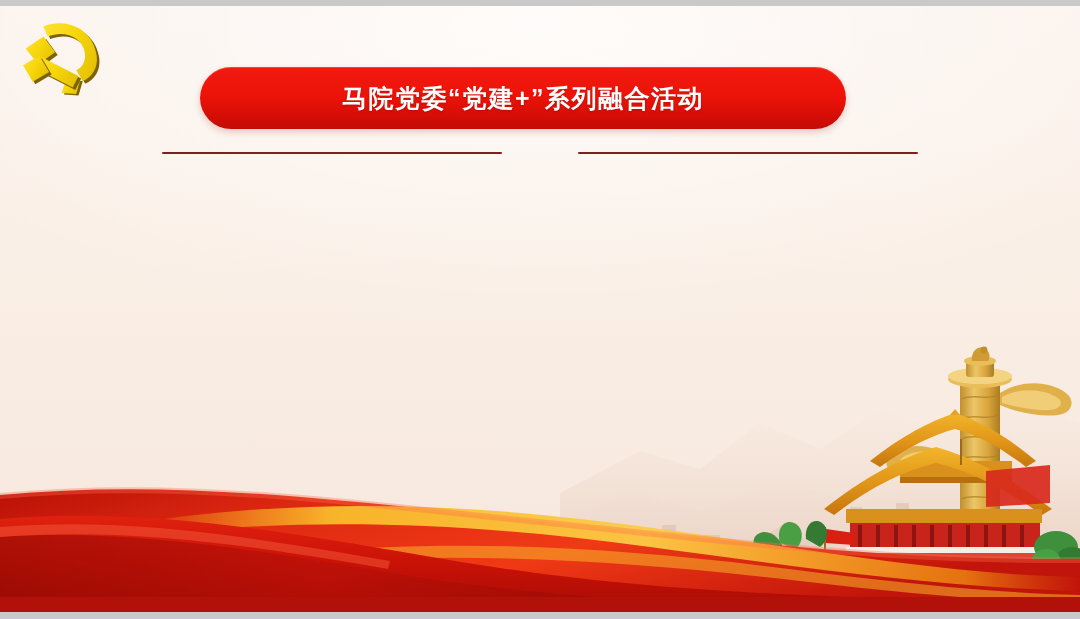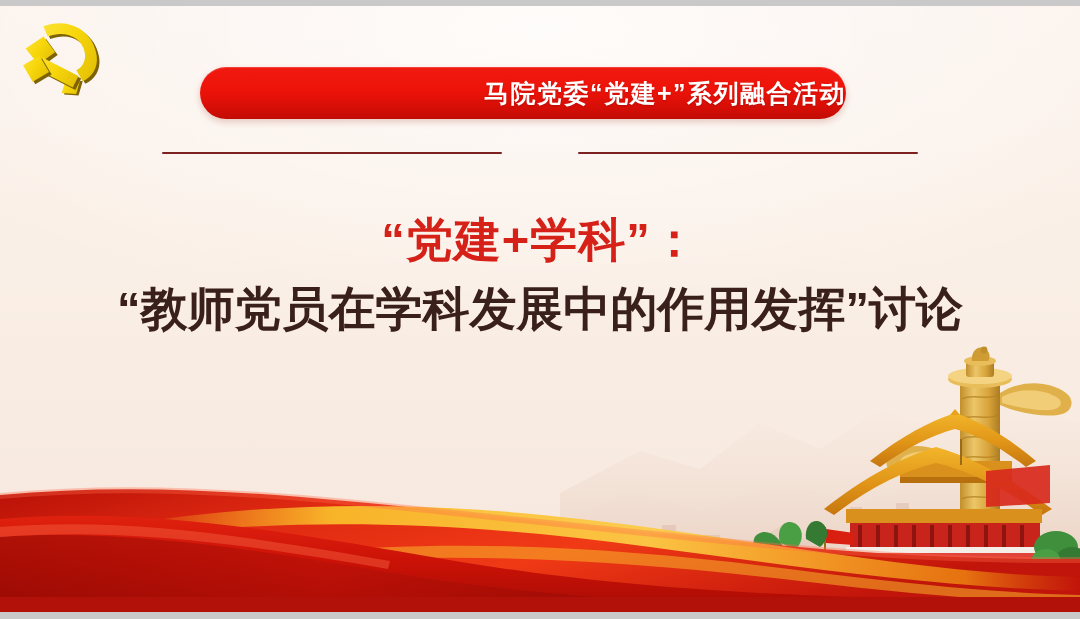--- a/index.html
+++ b/index.html
@@ -42,26 +42,26 @@
   .emblem {
     position:absolute; left:8px; top:4px;
     width:108px; height:92px;
   }
   .emblem svg { display:block; width:100%; height:100%; }
 
   
   .banner {
     position:absolute;
     left:200px; top:61px;
-    width:646px; height:52px;
+    width:646px; height:62px;
     border-radius:31px;
     background:
       linear-gradient(180deg, #f01a10 0%, #ee1309 44%, #d60e06 78%, #c00c05 100%);
     box-shadow: 0 3px 7px rgba(150,30,15,.22), inset 0 1px 0 rgba(255,255,255,.18);
-    display:flex; align-items:center; justify-content:flex-end;
+    display:flex; align-items:center; justify-content:center;
   }
   .banner-text {
     color:#ffffff;
     font-size:25px;
     font-weight:bold;
     letter-spacing:1.5px;
     white-space:nowrap;
     text-shadow:0 1px 2px rgba(120,10,5,.35);
   }
 
@@ -200,24 +200,20 @@
 
     <div class="banner">
       <span class="banner-text">马院党委“党建+”系列融合活动</span>
     </div>
 
     <div class="rules">
       <span class="rule left"></span>
       <span class="rule right"></span>
     </div>
 
-    <div class="headline">
-      <div class="title-line1">“党建+学科”：</div>
-      <div class="title-line2">“教师党员在学科发展中的作用发挥”讨论</div>
-    </div>
 
     <div class="gate">
       <svg viewBox="0 0 330 270">
         <defs>
           <linearGradient id="roofG" x1="0" y1="0" x2="0" y2="1">
             <stop offset="0%" stop-color="#f2b52a"></stop>
             <stop offset="55%" stop-color="#e09417"></stop>
             <stop offset="100%" stop-color="#c6760f"></stop>
           </linearGradient>
           <linearGradient id="wallG" x1="0" y1="0" x2="0" y2="1">

